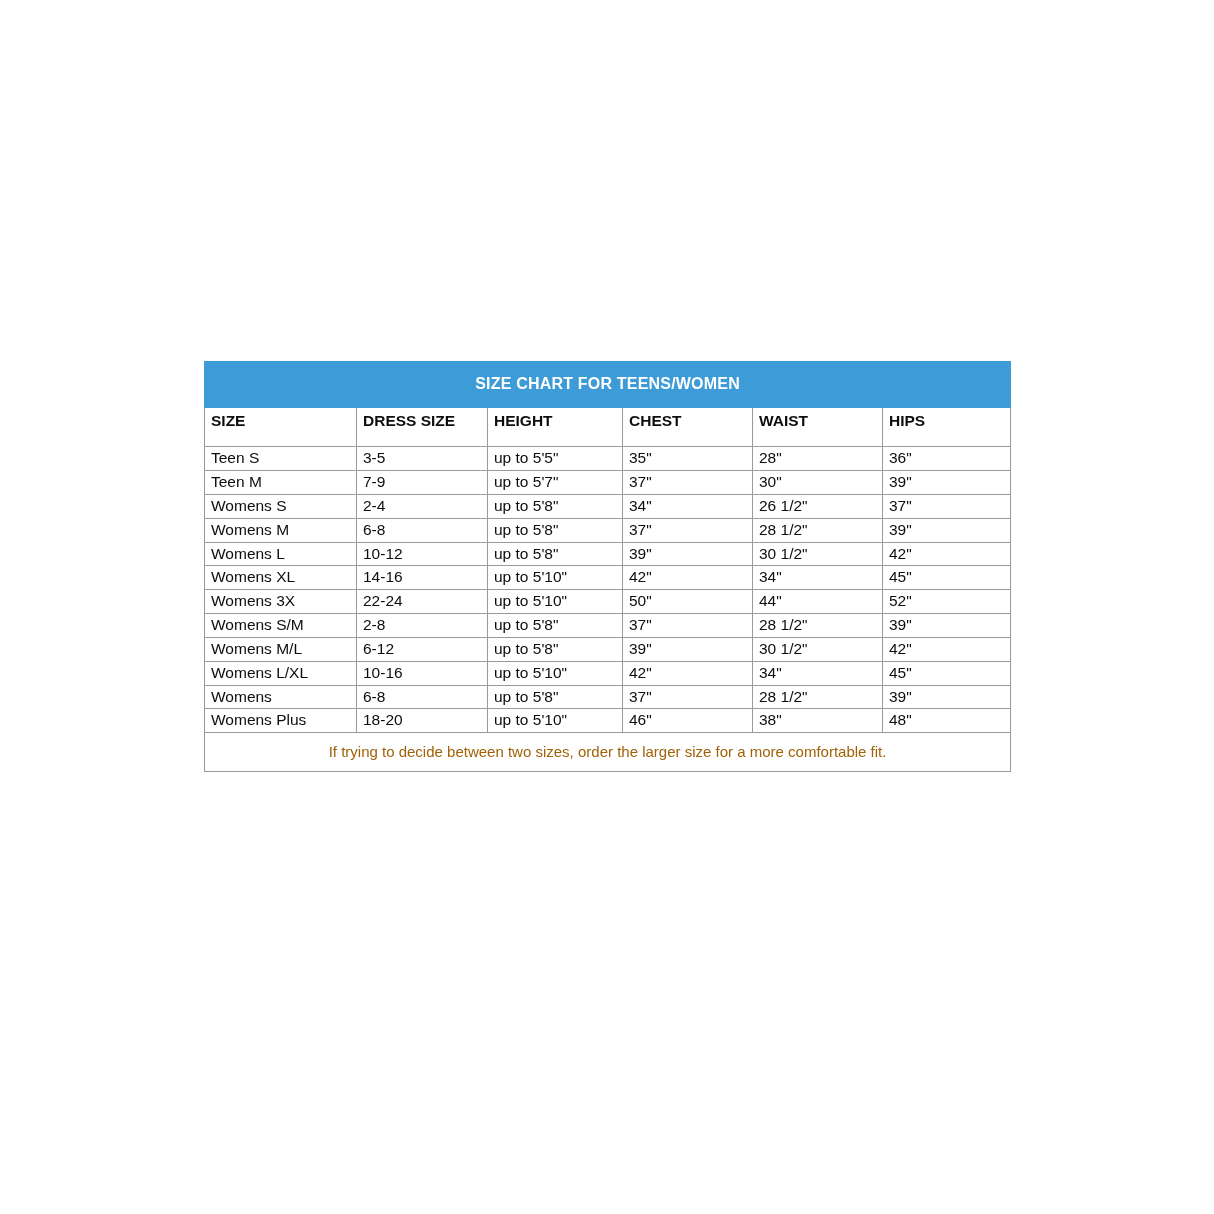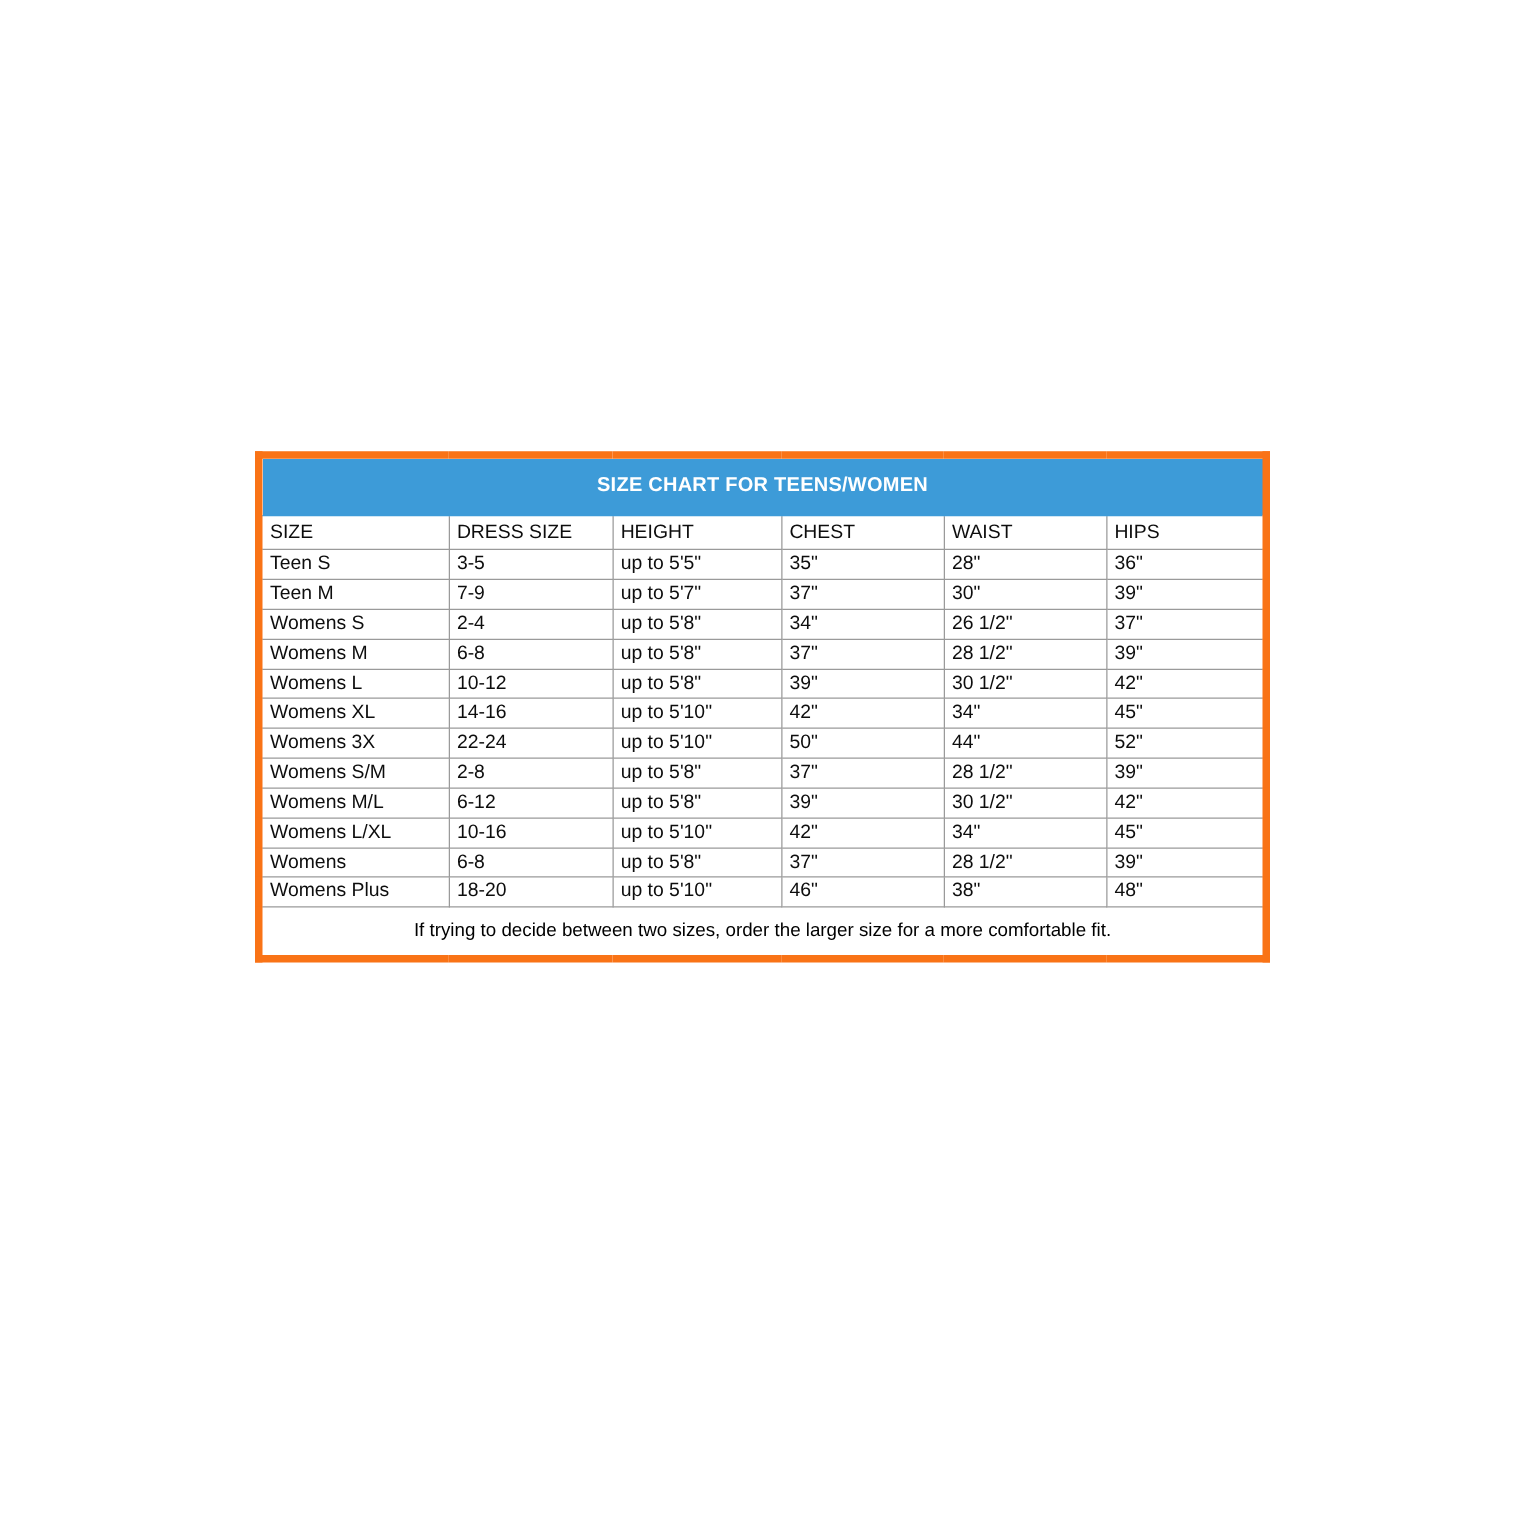--- a/index.html
+++ b/index.html
@@ -19,21 +19,21 @@
     position: absolute;
     left: 204px;
     top: 361px;
     width: 806px;
   }
 
   table.size-chart {
     width: 100%;
     border-collapse: collapse;
     table-layout: fixed;
-    border: 6px solid #f97316;
+    border: 1px solid #f97316;
   }
 
   table.size-chart td,
   table.size-chart th {
     border: 1px solid #9a9a9a;
     padding: 1px 0 2px 6px;
     font-size: 15.5px;
     line-height: 1.28;
     color: #0d0d0d;
     text-align: left;
@@ -47,37 +47,37 @@
     color: #ffffff;
     font-weight: bold;
     text-align: center;
     font-size: 16px;
     letter-spacing: 0.2px;
     padding: 12px 0 13px 0;
     border: 1px solid #3d9bd8;
   }
 
   tr.header-row td {
-    font-weight: normal;
+    font-weight: bold;
     background: #ffffff;
     font-size: 15.5px;
     padding-top: 3px;
-    padding-bottom: 3px;
+    padding-bottom: 15px;
   }
 
   tr.data-row td {
     font-weight: normal;
   }
 
   tr.note-row td {
     text-align: center;
     font-size: 15px;
     padding: 9px 0 10px 0;
     font-weight: normal;
-    color: #000000;
+    color: #a16207;
   }
 
   
   col.c0 { width: 152px; }
   col.c1 { width: 131px; }
   col.c2 { width: 135px; }
   col.c3 { width: 130px; }
   col.c4 { width: 130px; }
   col.c5 { width: 128px; }
 </style>

